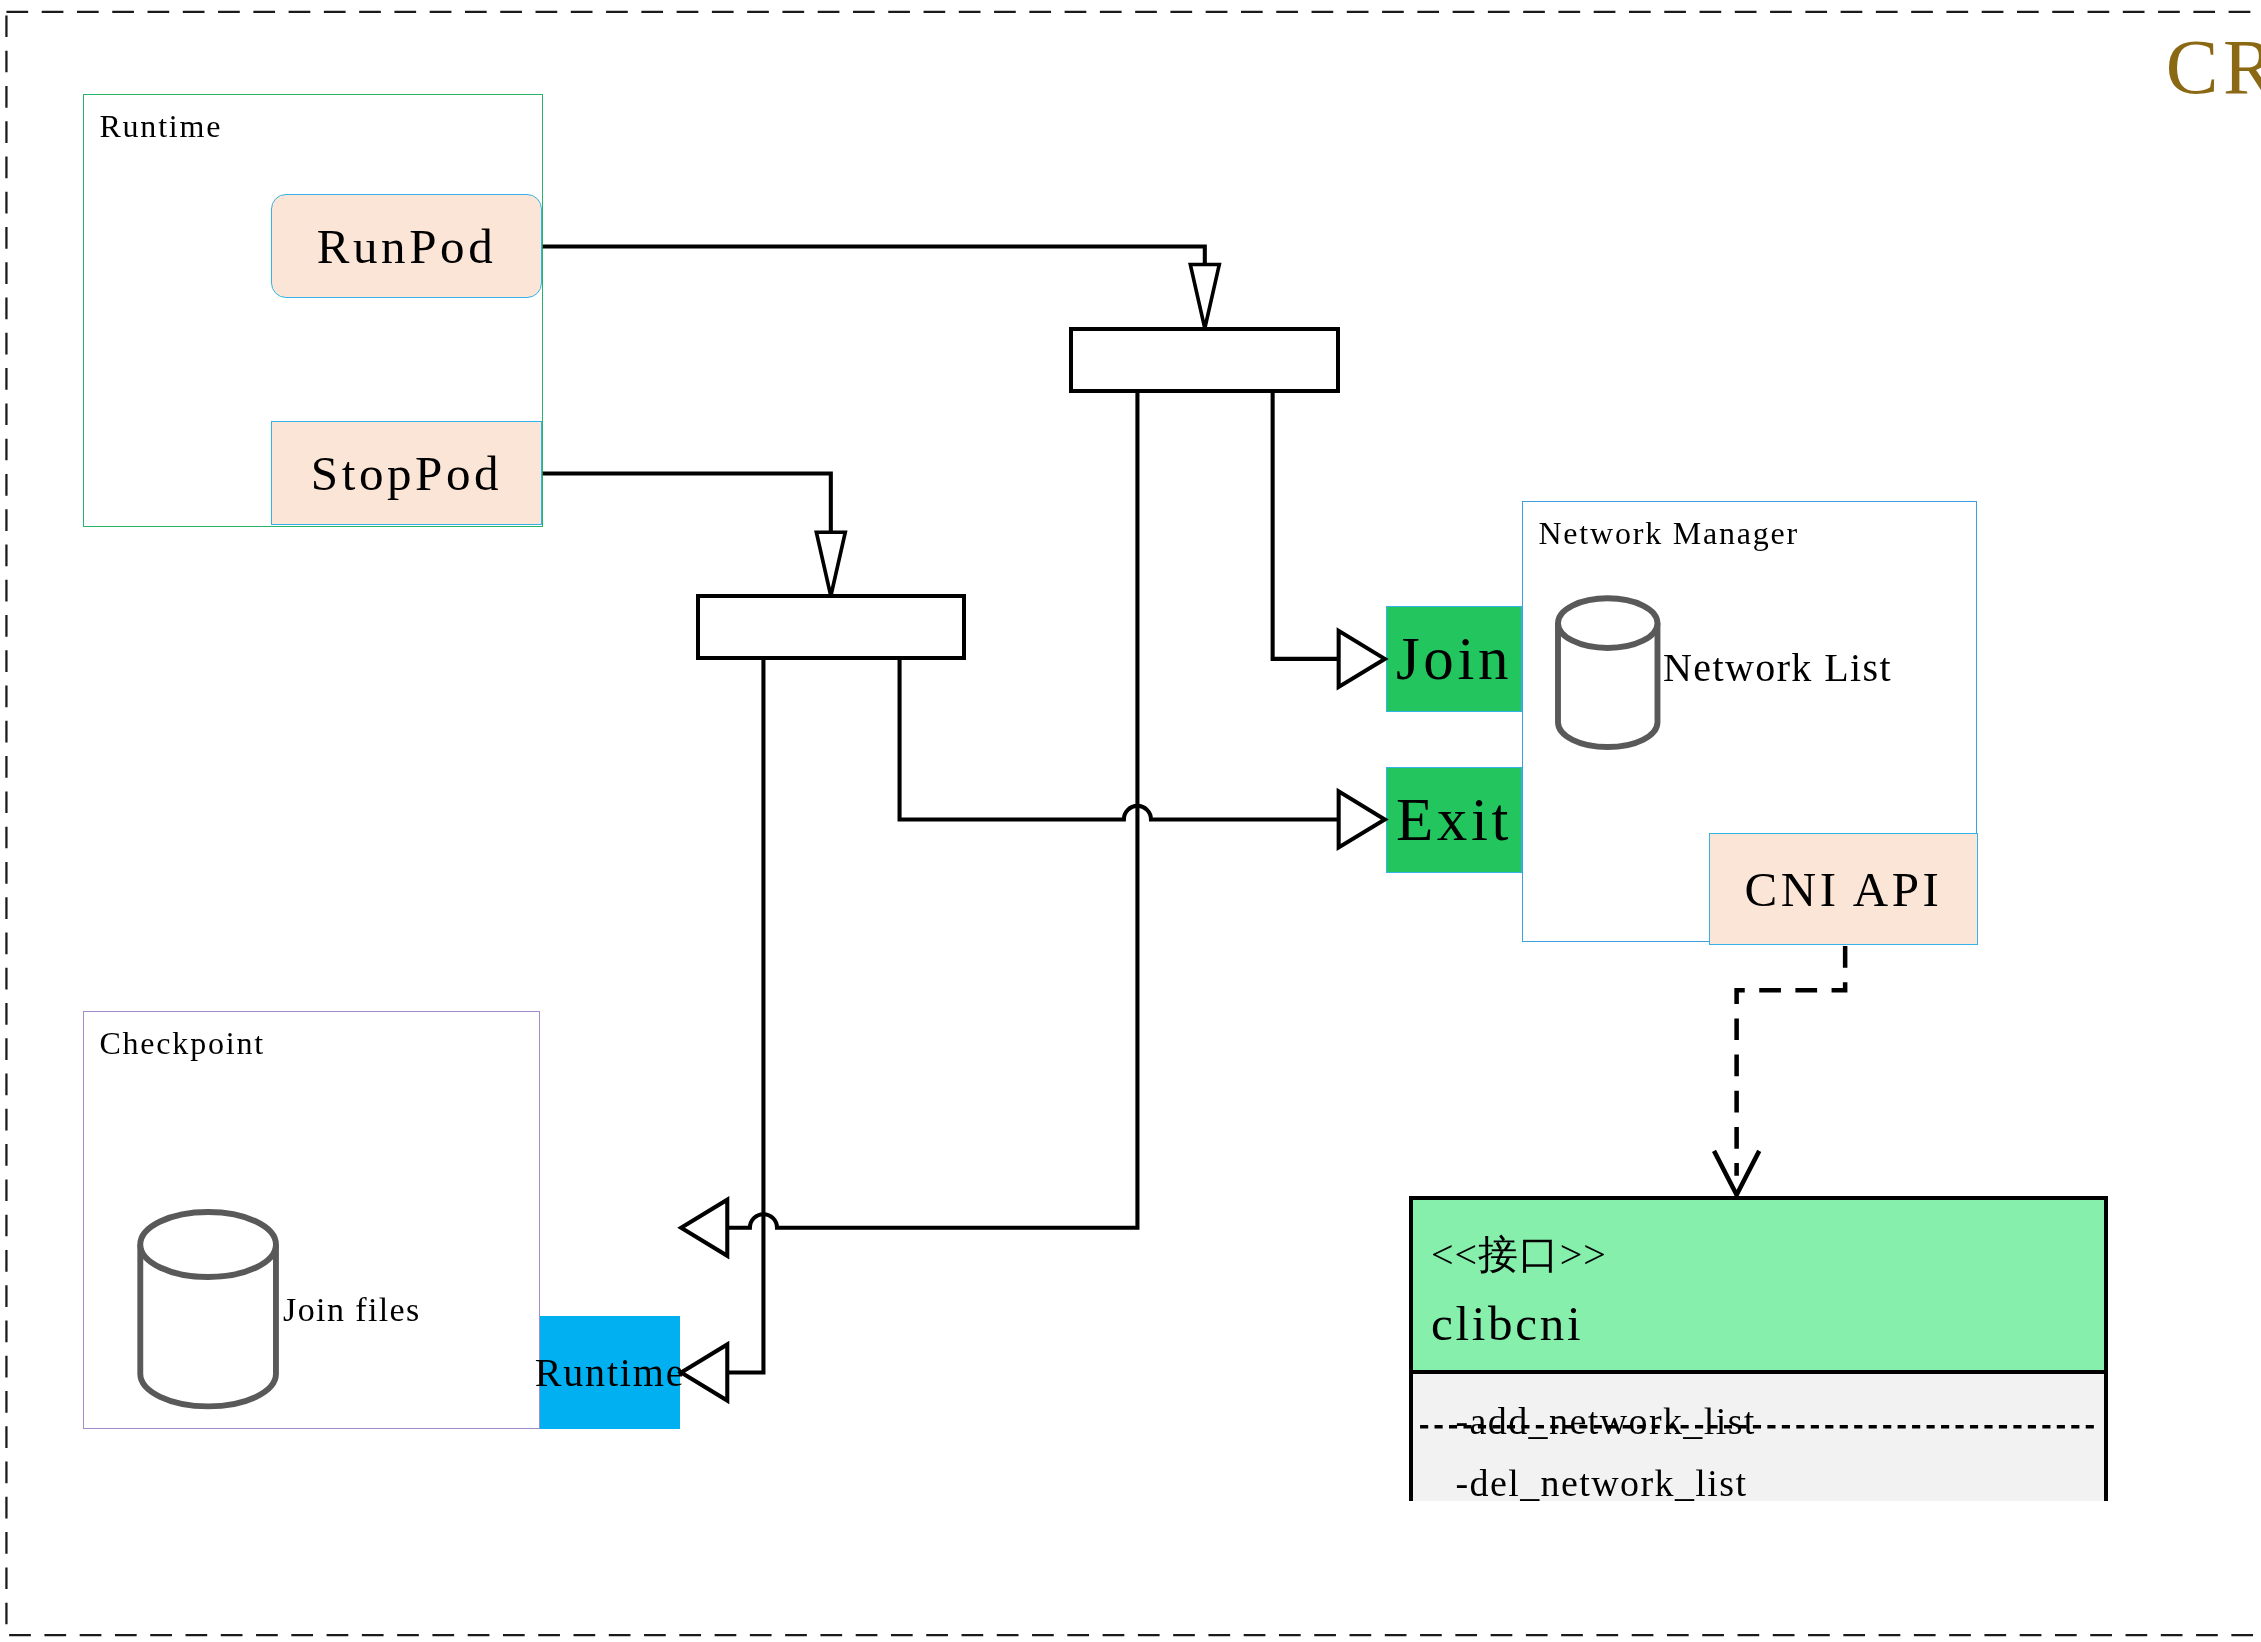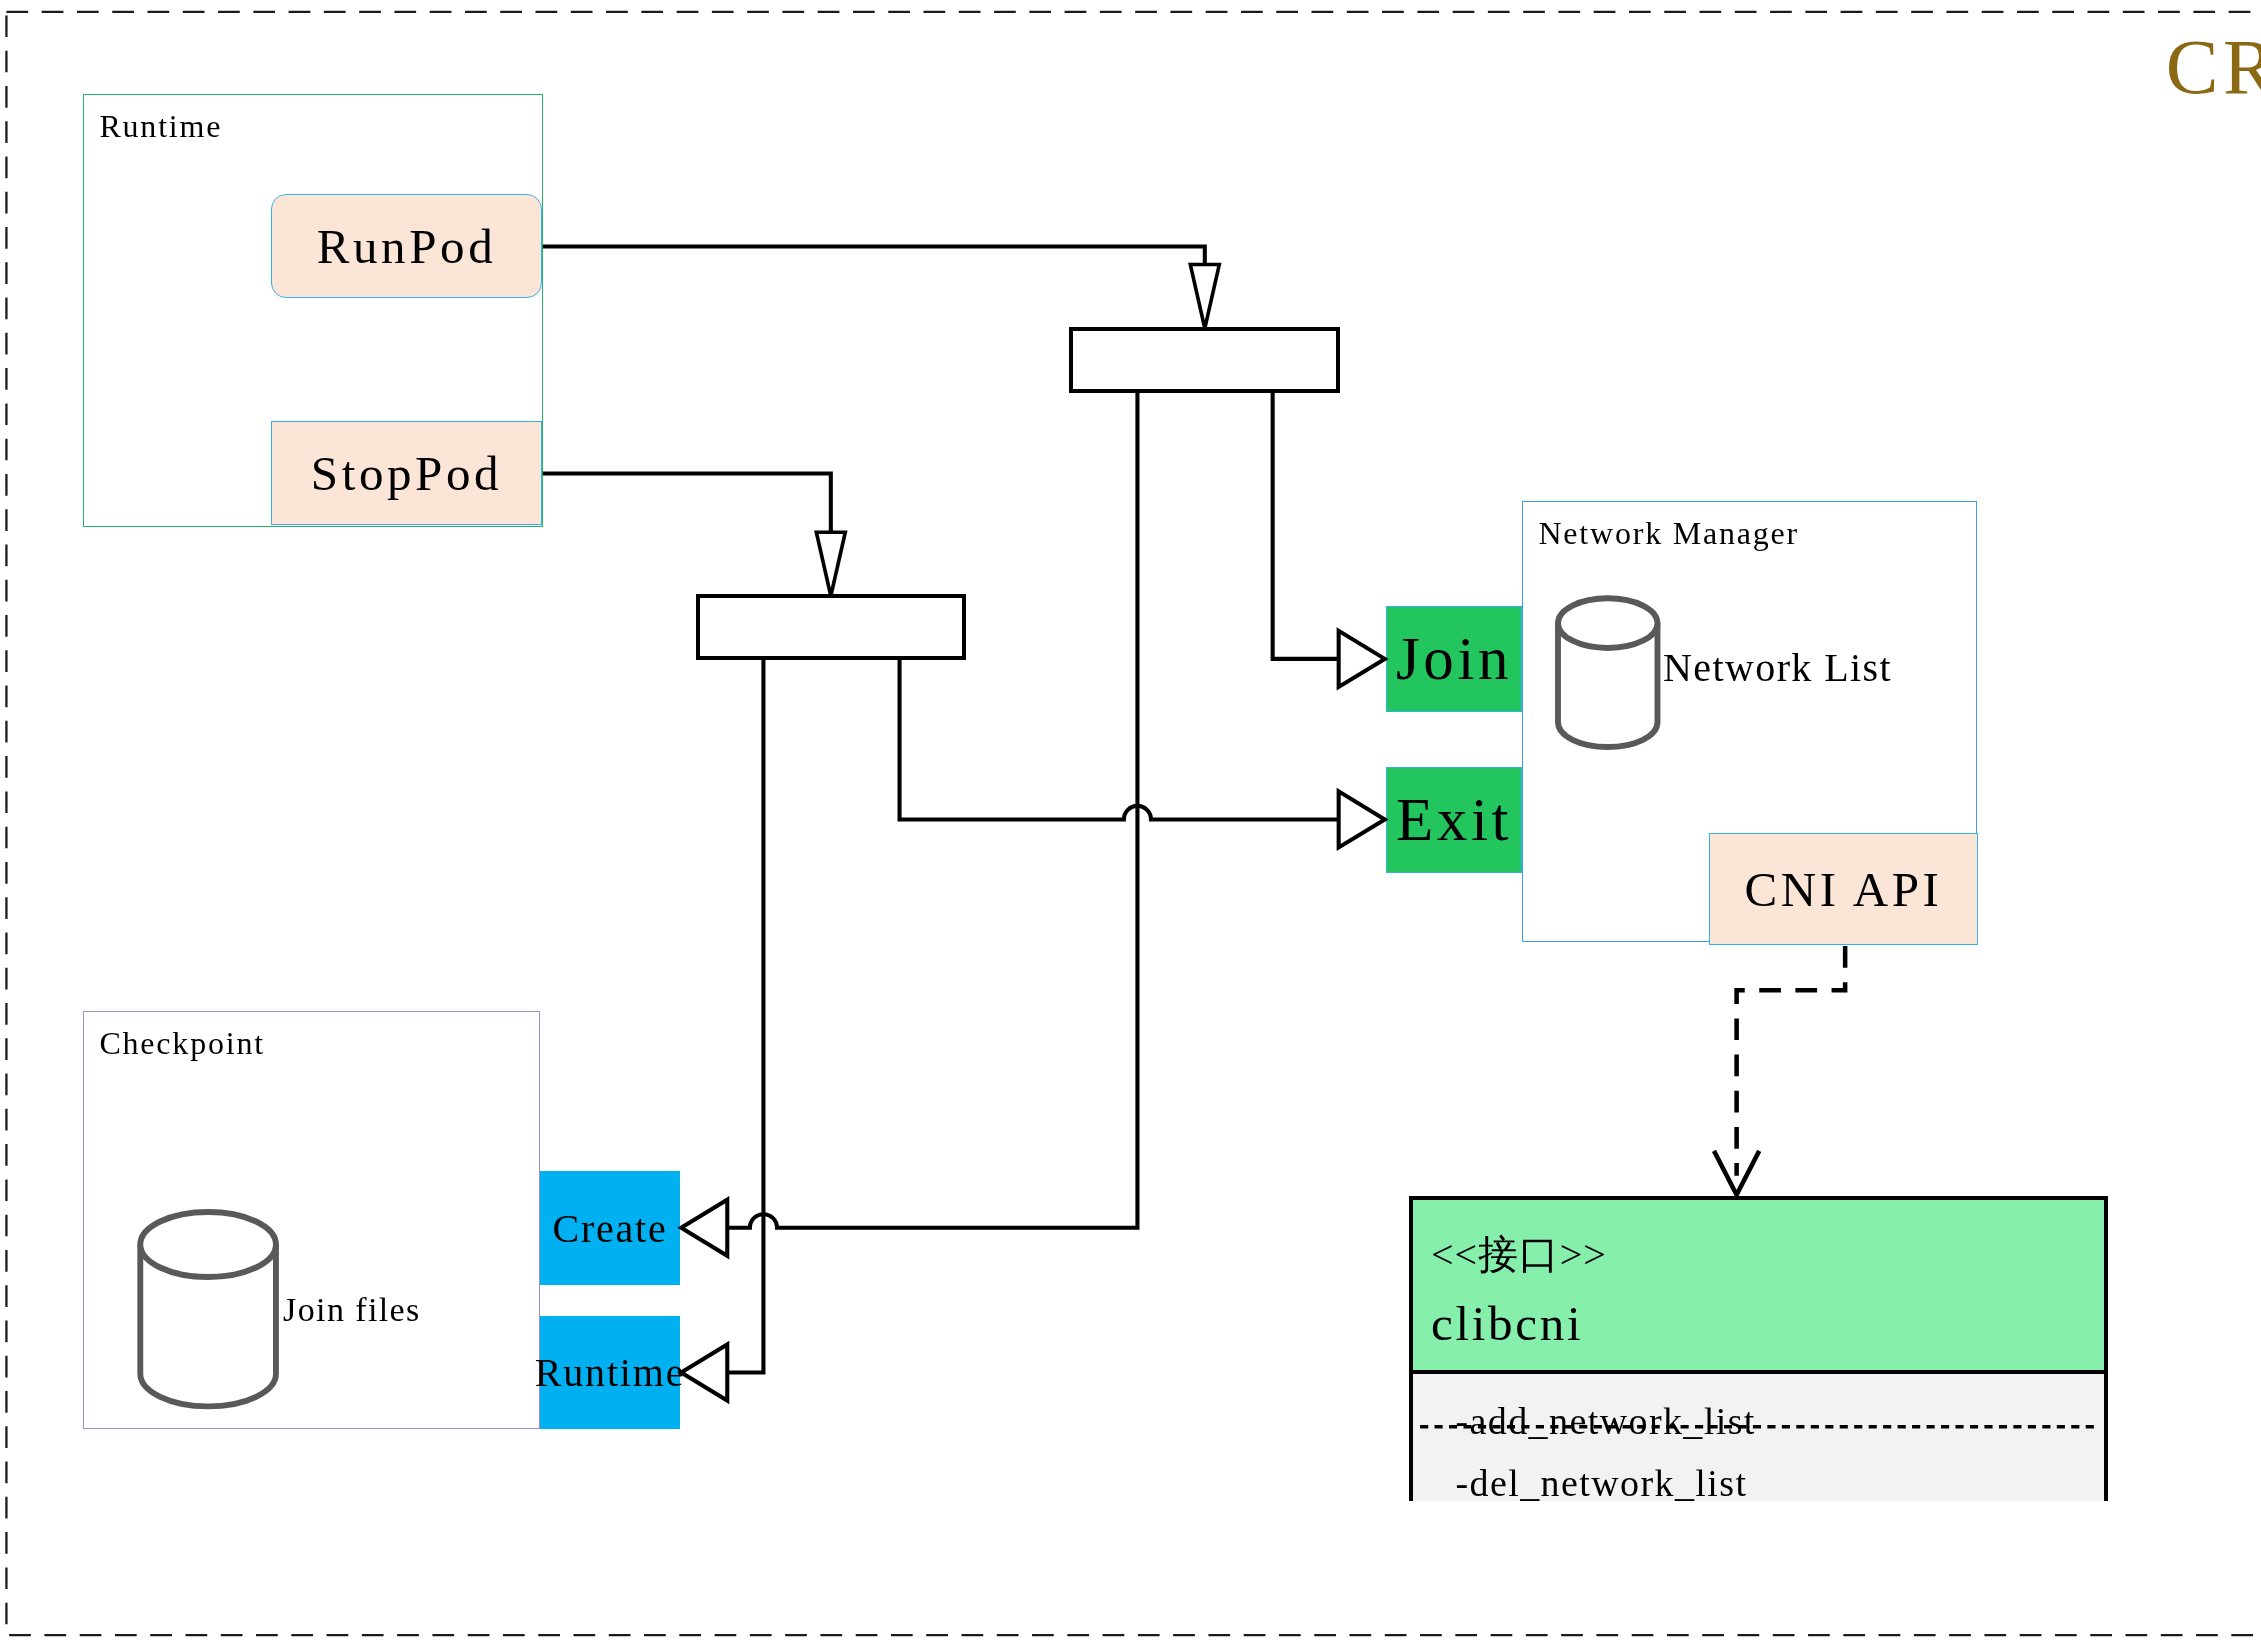--- a/index.html
+++ b/index.html
@@ -86,23 +86,20 @@
   <div class="abs peach center-label" style="left:1709px; top:833px; width:269px; height:112px;text-align:right;">
     <span>CNI API</span>
   </div>
 
   <div class="abs checkpoint-box" style="left:83px; top:1011px; width:457px; height:418px;">
     <div class="box-title">Checkpoint</div>
   </div>
   <div class="abs" style="left:283px; top:1291px; font-size:34px; letter-spacing:1.4px; white-space:nowrap;">
     <span>Join files</span>
   </div>
-  <div class="abs bluebtn center-label" style="left:540px; top:1171px; width:140px; height:114px;">
-    <span>Create</span>
-  </div>
   <div class="abs bluebtn center-label" style="left:540px; top:1316px; width:140px; height:113px;">
     <span>Runtime</span>
   </div>
 
   <div class="abs uml-box" style="left:1409px; top:1196px; width:699px; height:305px;">
     <div class="abs" style="left:18px; top:27px; font-size:40px; letter-spacing:0.9px;">
       <span>&lt;&lt;接口&gt;&gt;</span>
     </div>
     <div class="abs" style="left:18px; top:95px; font-size:49px; letter-spacing:2.7px;">
       <span>clibcni</span>

